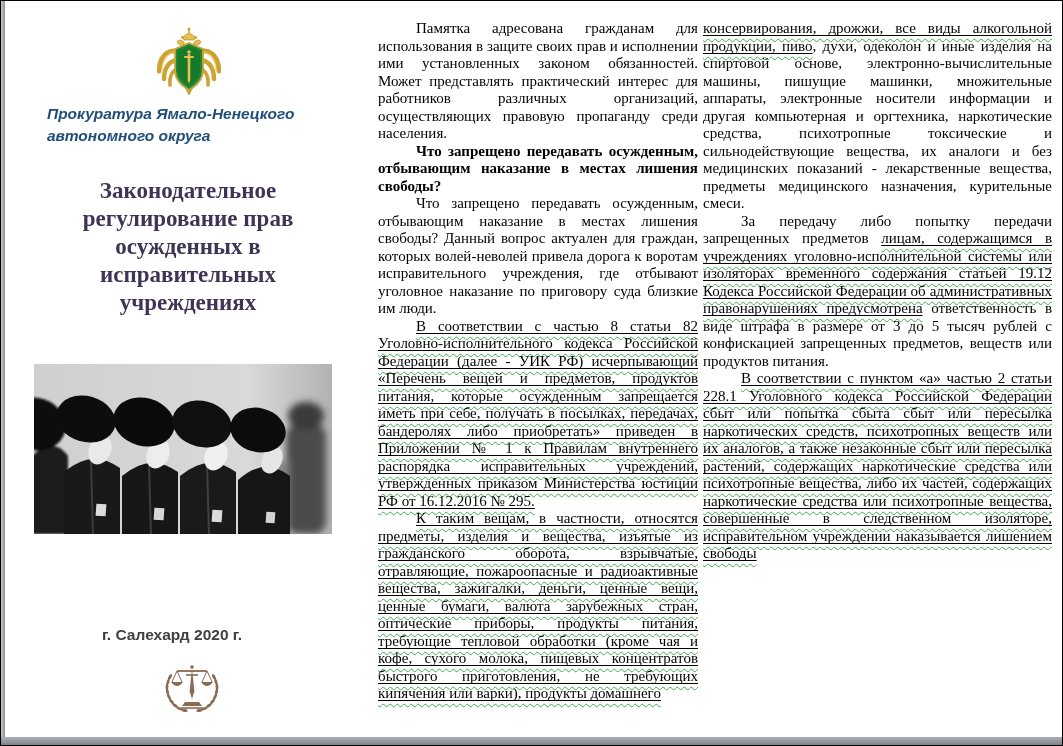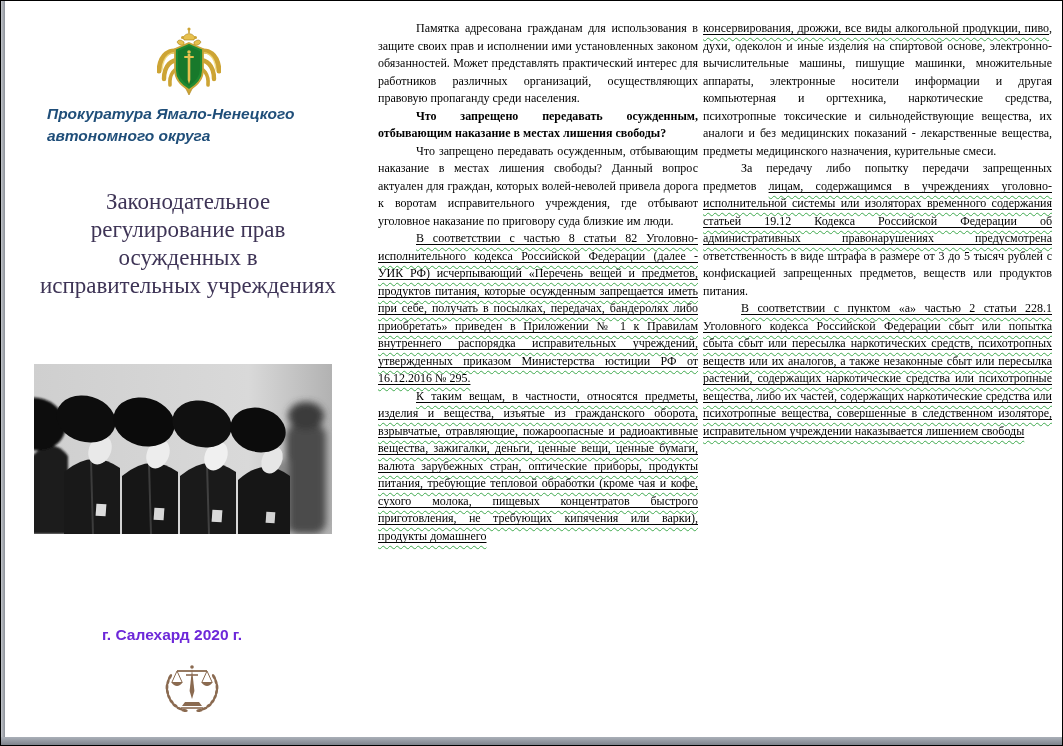--- a/index.html
+++ b/index.html
@@ -16,32 +16,32 @@
 
   
   .left-panel{position:absolute;left:6px;top:0;width:362px;height:100%;}
   .emblem-top{position:absolute;left:150px;top:24px;width:64px;height:70px;}
   .org-name{
     position:absolute;left:40px;top:102px;width:282px;
     font-family:"Liberation Sans",sans-serif;font-style:italic;font-weight:bold;
     font-size:15.5px;line-height:22px;
   }
   .doc-title{
-    position:absolute;left:30px;top:187px;width:302px;text-align:center;
-    font-weight:normal;font-size:23px;line-height:28px;
+    position:absolute;left:30px;top:176px;width:302px;text-align:center;
+    font-weight:bold;font-size:23px;line-height:28px;
   }
   .photo{position:absolute;left:27px;top:363px;width:298px;height:170px;display:block;}
   .city-line{
     position:absolute;left:0;top:625px;width:330px;text-align:center;
     font-family:"Liberation Sans",sans-serif;font-weight:bold;font-size:15.5px;
   }
   .emblem-bottom{position:absolute;left:155px;top:660px;width:60px;height:52px;}
 
   
-  .col{position:absolute;top:19px;font-size:12px;line-height:17.5px;}
+  .col{position:absolute;top:19px;font-size:15px;line-height:17.5px;}
   .col-mid{left:377px;width:320px;}
   .col-right{left:702px;width:349px;}
   .para{margin:0;text-align:justify;}
   .ind{text-indent:38px;}
   .b{font-weight:bold;}
   .u{text-decoration:underline;text-decoration-color:#000;
      text-decoration-thickness:1px;text-underline-offset:2px;
      text-decoration-skip-ink:none;}
   .gw{text-decoration:underline wavy #3faa4e 1px;text-underline-offset:4.5px;
      text-decoration-skip-ink:none;}
@@ -142,21 +142,21 @@
         <ellipse cx="168" cy="60" rx="30" ry="23" transform="rotate(14 168 60)" fill="#101010"></ellipse>
         <rect x="178" y="146" width="10" height="12" fill="#dadada" transform="rotate(4 183 152)"></rect>
 
         <path d="M204 116 Q230 92 256 112 L256 170 L204 170 Z" fill="#161616"></path>
         <ellipse cx="238" cy="96" rx="10" ry="14" transform="rotate(24 238 96)" fill="#e6e6e6"></ellipse>
         <ellipse cx="224" cy="66" rx="28" ry="22" transform="rotate(14 224 66)" fill="#0c0c0c"></ellipse>
         <rect x="232" y="148" width="9" height="11" fill="#d2d2d2" transform="rotate(4 236 153)"></rect>
       </g>
     </svg>
 
-    <div class="city-line" style="color:#6d28d9">г. Салехард 2020  г.</div>
+    <div class="city-line" style="color:#404040">г. Салехард 2020  г.</div>
 
     <svg class="emblem-bottom" viewBox="0 0 60 52">
       <g fill="#8a6a50" stroke="#8a6a50">
 
         <g stroke="none">
           <ellipse cx="8" cy="16" rx="3.2" ry="1.4" transform="rotate(-60 8 16)"></ellipse>
           <ellipse cx="6" cy="21" rx="3.2" ry="1.4" transform="rotate(-75 6 21)"></ellipse>
           <ellipse cx="5" cy="26" rx="3.2" ry="1.4" transform="rotate(-88 5 26)"></ellipse>
           <ellipse cx="5.5" cy="31" rx="3.2" ry="1.4" transform="rotate(-100 5.5 31)"></ellipse>
           <ellipse cx="7" cy="36" rx="3.2" ry="1.4" transform="rotate(-115 7 36)"></ellipse>

